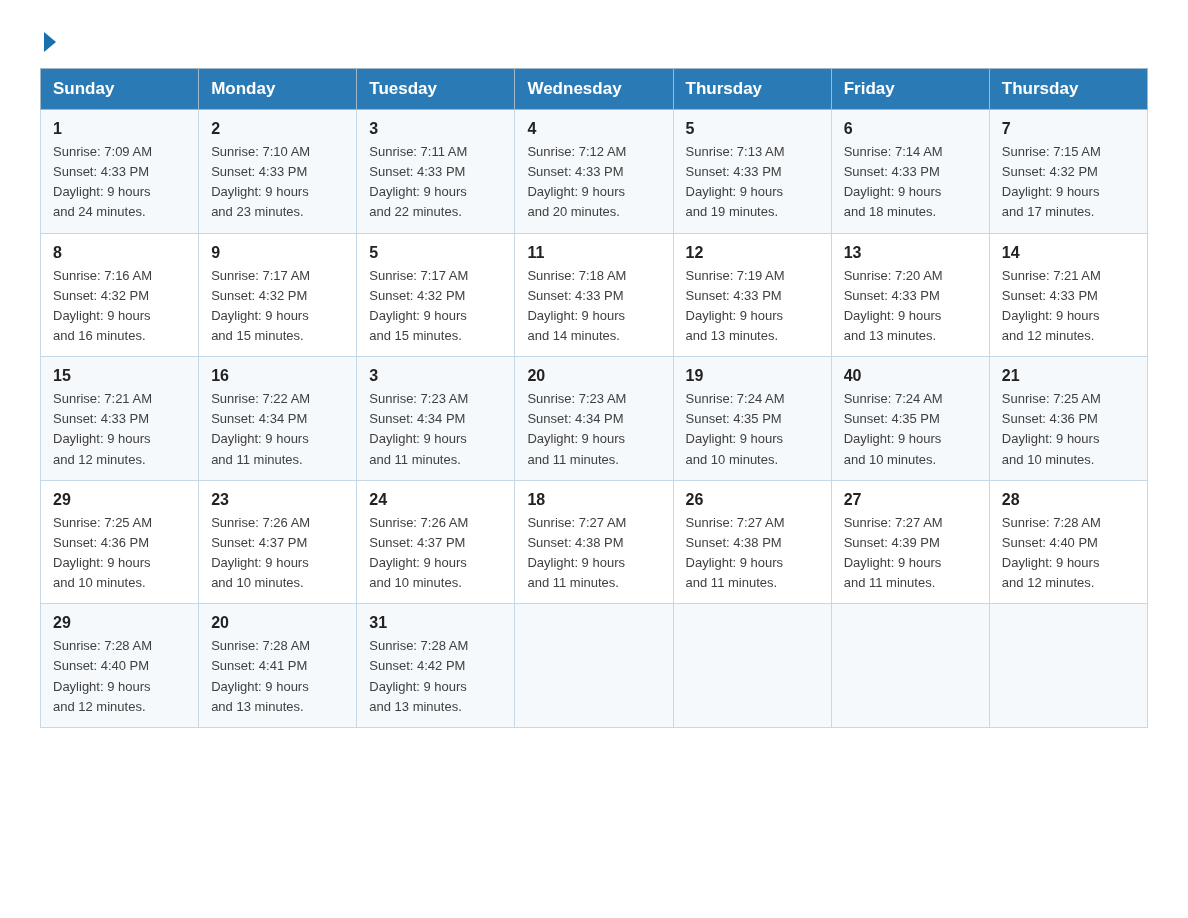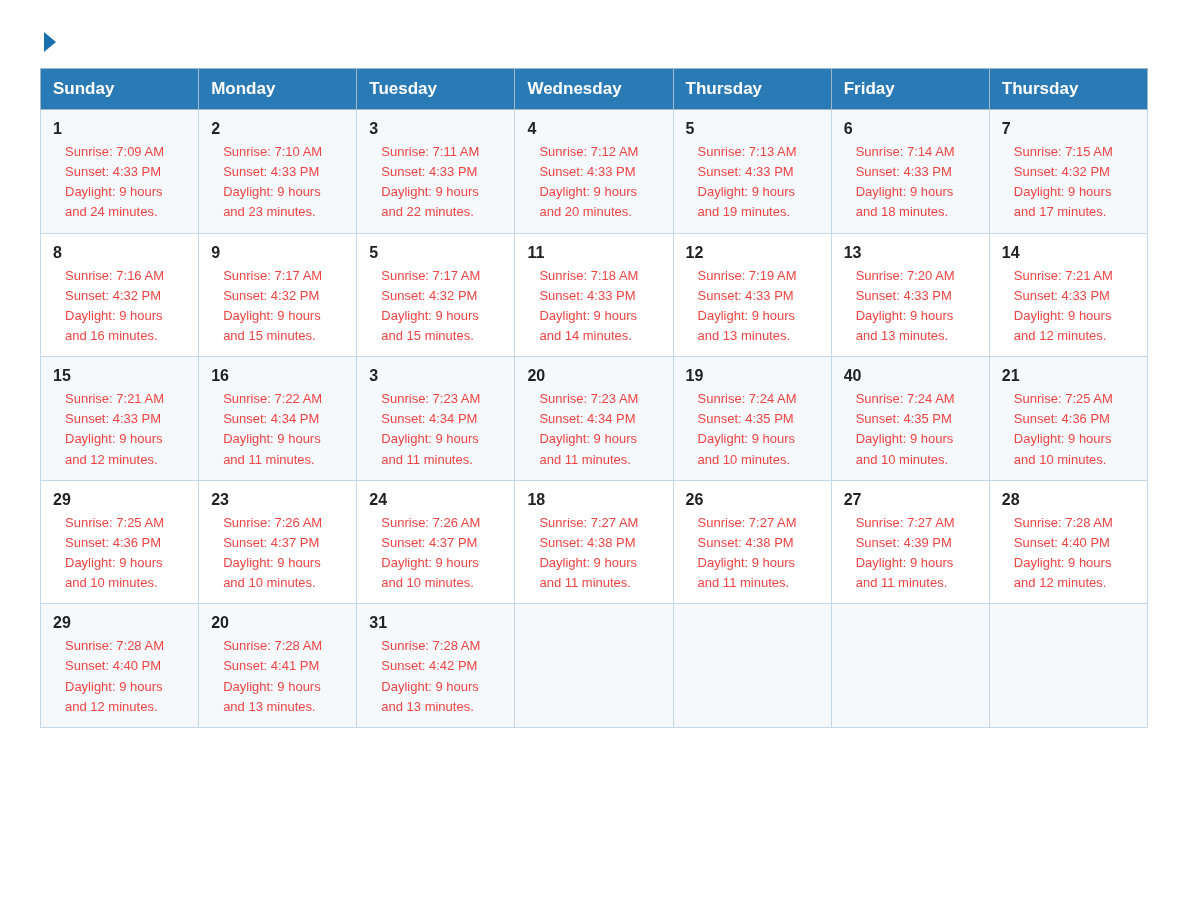--- a/index.html
+++ b/index.html
@@ -86,22 +86,21 @@
     .day-number {
       font-size: 16px;
       font-weight: bold;
       color: #222;
       display: block;
       margin-bottom: 4px;
     }
     .day-info {
       font-size: 13px;
       line-height: 1.55;
-      color: #ef4444;
-      margin-left: 12px;
+      color: #404040;
     }
     .empty-cell {
       background: #fff;
     }
     tbody tr:nth-child(odd) td {
       background-color: #f5f9fc;
     }
     tbody tr:nth-child(even) td {
       background-color: #fff;
     }

